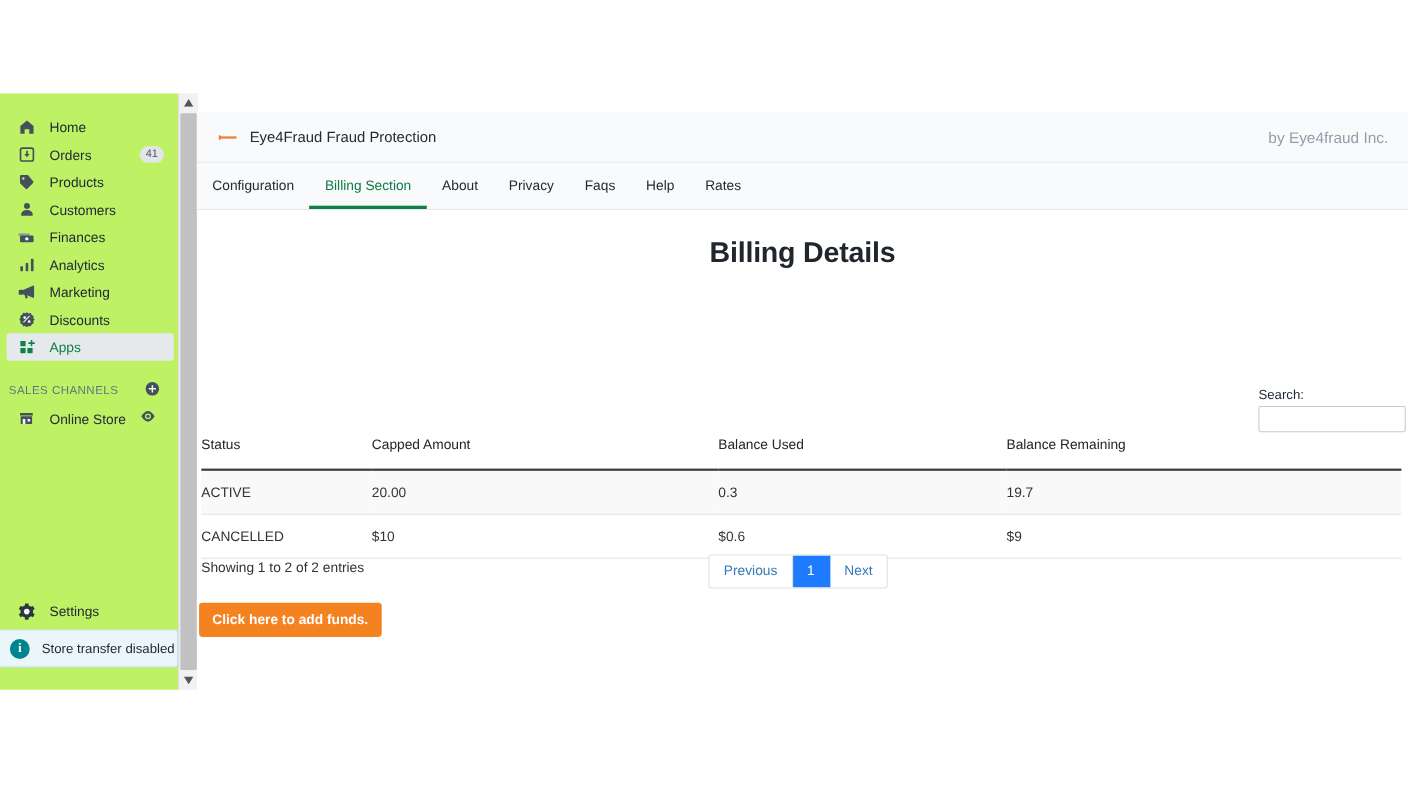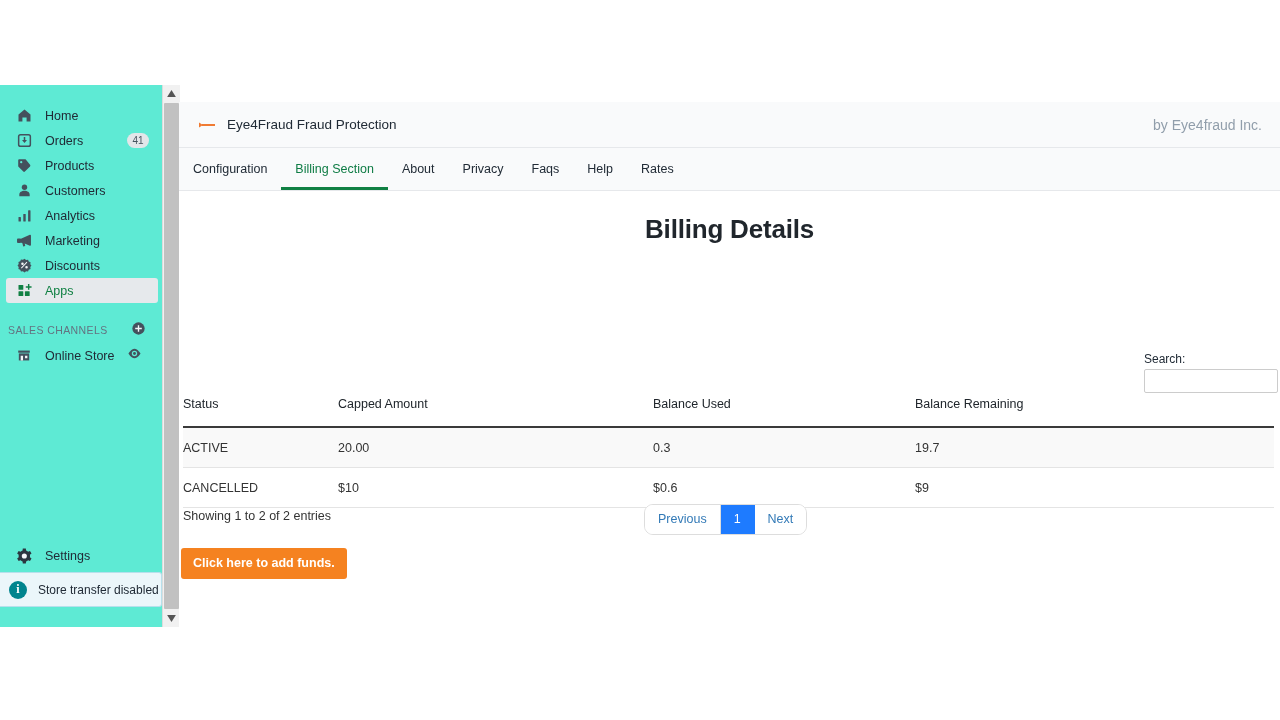--- a/index.html
+++ b/index.html
@@ -15,21 +15,21 @@
 
   
   #sidebar-wrap {
     position: absolute; left: 0; top: 85px;
     width: 179px; height: 542px;
     background: #f4f6f8;
     display: flex;
   }
   #sidebar {
     width: 162px; height: 542px;
-    background: #5eead4;
+    background: #bef264;
     position: relative;
     overflow: hidden;
   }
   .nav-list { padding-top: 18px; }
   .nav-item {
     display: flex; align-items: center;
     height: 25px;
     margin: 0 4px 0 6px;
     padding: 0 6px 0 8px;
     border-radius: 3px;
@@ -220,21 +220,21 @@
     width: 1091px; height: 40px;
   }
   #showing-entries {
     position: absolute; left: 0; top: 5px;
     font-size: 12.5px; color: #333;
   }
   #pagination {
     position: absolute; left: 461px; top: 0;
     display: flex;
     border: 1px solid #dddddd;
-    border-radius: 9px;
+    border-radius: 3px;
     overflow: hidden;
     background: #fff;
     text-align: center;
   }
   #pagination .pg {
     padding: 7px 13px 8px;
     font-size: 12.5px;
     color: #337ab7;
     border-right: 1px solid #dddddd;
     background: #fff;
@@ -303,20 +303,30 @@
         <div class="nav-item">
           <span class="ico">
             <svg width="15" height="15" viewBox="0 0 20 20">
               <circle cx="10" cy="5.6" r="3.6" fill="#44515d"></circle>
               <path fill="#44515d" d="M10 10.4c-3.8 0-6.9 2.2-6.9 4.9v2.3h13.8v-2.3c0-2.7-3.1-4.9-6.9-4.9z"></path>
             </svg>
           </span>
           <span class="lbl">Customers</span>
         </div>
 
+        <div class="nav-item">
+          <span class="ico">
+            <svg width="16" height="15" viewBox="0 0 22 20">
+              <rect x="1" y="5.5" width="14" height="3" rx="1" fill="#8a949d"></rect>
+              <rect x="3" y="8" width="17" height="8.5" rx="1.6" fill="#44515d"></rect>
+              <circle cx="11.5" cy="12.2" r="2.1" fill="#fff"></circle>
+            </svg>
+          </span>
+          <span class="lbl">Finances</span>
+        </div>
 
         <div class="nav-item">
           <span class="ico">
             <svg width="15" height="15" viewBox="0 0 20 20">
               <rect x="2" y="12" width="3.2" height="6" rx=".8" fill="#44515d"></rect>
               <rect x="8.4" y="8" width="3.2" height="10" rx=".8" fill="#44515d"></rect>
               <rect x="14.8" y="3" width="3.2" height="15" rx=".8" fill="#44515d"></rect>
             </svg>
           </span>
           <span class="lbl">Analytics</span>

